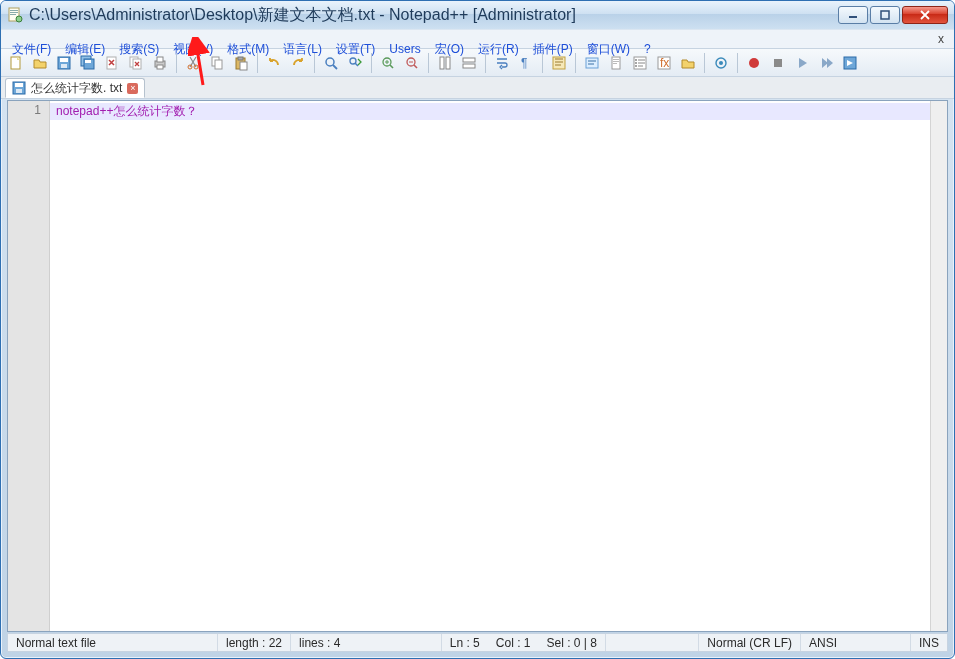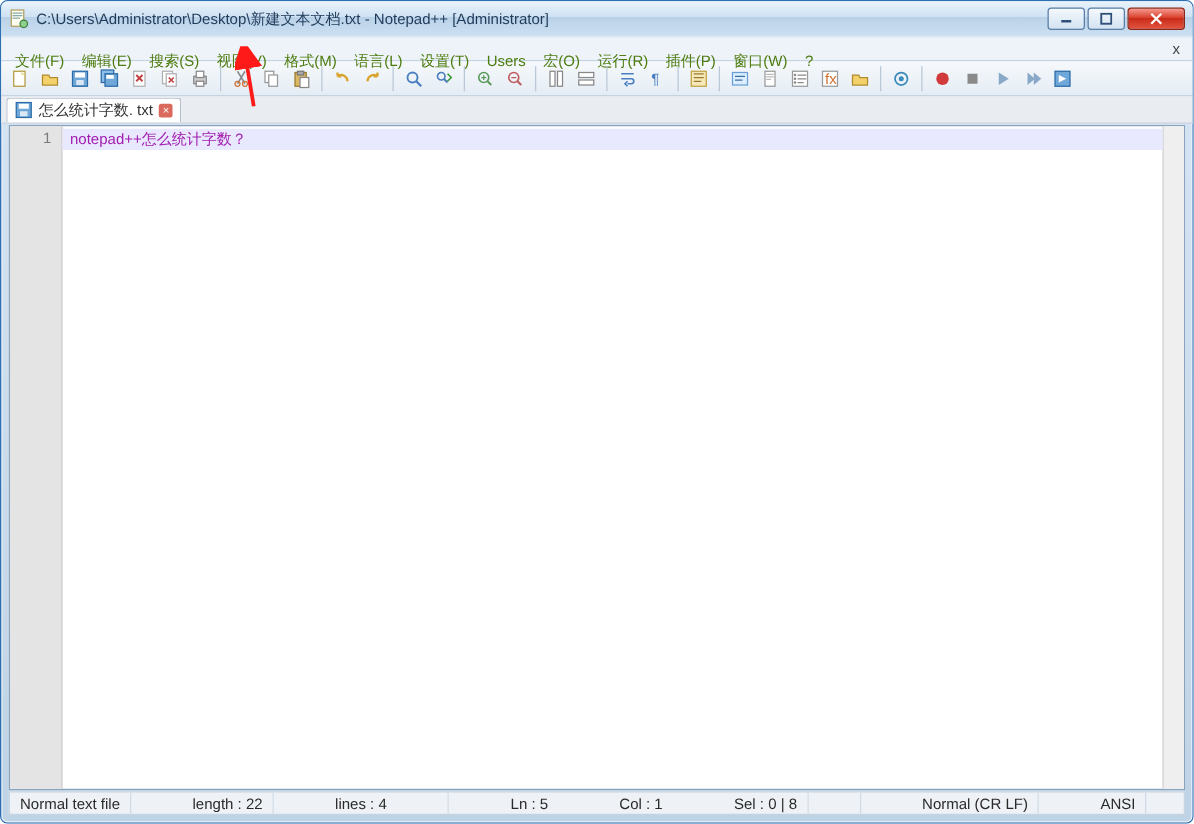--- a/index.html
+++ b/index.html
@@ -2,47 +2,47 @@
 <html><head>
 <meta charset="utf-8">
 <style>
 * { margin: 0; padding: 0; box-sizing: border-box; font-family: "Microsoft YaHei", "Segoe UI", Tahoma, sans-serif; font-size: 12px; }
 html, body { width: 955px; height: 659px; overflow: hidden; }
 
 .window { width: 955px; height: 659px; background: linear-gradient(#d8e6f3,#bfd3e6); border: 1px solid #2e6fb2; border-radius: 6px; position: relative; box-shadow: inset 0 0 0 1px #e9f2fb; }
 
 .titlebar { height: 28px; display: flex; align-items: center; padding: 0 6px; background: linear-gradient(#e9f3fc,#cfe1f2 45%,#b9d1e8 46%,#cde0f1); border-radius: 5px 5px 0 0; }
 .titlebar .app-icon { width: 16px; height: 16px; margin-right: 6px; }
-.titlebar .title-text { color: #1f3b5a; font-size: 12px; flex: 1; white-space: nowrap; overflow: hidden; }
+.titlebar .title-text { color: #1f3b5a; font-size: 16px; flex: 1; white-space: nowrap; overflow: hidden; }
 .win-controls { display: flex; gap: 2px; }
 .win-btn { width: 30px; height: 18px; border: 1px solid #5a7ea6; border-radius: 3px; background: linear-gradient(#f4f9fd,#d3e3f1); display: flex; align-items: center; justify-content: center; cursor: pointer; }
 .win-btn.close { width: 46px; background: linear-gradient(#f59a8e,#d9402d 45%,#c82a17 46%,#e2543e); border-color: #8e2417; }
 .win-btn svg { display: block; }
 
 .menubar { height: 20px; background: #eef3f9; border-top: 1px solid #dbe6f1; border-bottom: 1px solid #c6d3e1; display: flex; align-items: center; padding: 0 4px; }
-.menubar .menu-item { padding: 1px 7px; cursor: pointer; color: #4d7c0f; border-radius: 2px; margin-top: 20px; }
+.menubar .menu-item { padding: 1px 7px; cursor: pointer; color: #1d4ed8; border-radius: 2px; margin-top: 20px; }
 .menubar .menu-close { margin-left: auto; padding: 0 6px; color: #444; cursor: pointer; }
 
 .toolbar { height: 28px; background: linear-gradient(#f6f9fc,#e4ecf4); border-bottom: 1px solid #c6d3e1; display: flex; align-items: center; padding: 2px 4px; gap: 2px; }
 .tb-btn { width: 22px; height: 22px; border: 1px solid transparent; border-radius: 3px; display: flex; align-items: center; justify-content: center; cursor: pointer; }
 .tb-sep { width: 1px; height: 20px; background: #b9c7d6; margin: 0 3px; }
 
 .tabbar { height: 22px; background: #e9edf1; display: flex; align-items: flex-end; padding: 0 4px; border-bottom: 1px solid #c6d3e1; }
 .file-tab { height: 20px; background: #fff; border: 1px solid #b6c2ce; border-bottom: 1px solid #fff; border-radius: 3px 3px 0 0; display: flex; align-items: center; padding: 0 6px; gap: 5px; font-family: Consolas, monospace; font-size: 12px; color: #333; cursor: pointer; }
 .file-tab .disk-icon { width: 14px; height: 14px; }
 .tab-close { width: 11px; height: 11px; background: #d96a5d; border-radius: 2px; display: flex; align-items: center; justify-content: center; color: #fff; font-size: 9px; line-height: 1; cursor: pointer; }
 
 .editor-wrap { position: absolute; left: 6px; right: 6px; top: 99px; bottom: 26px; background: #fff; border: 1px solid #8aa3bd; display: flex; }
 .gutter { width: 42px; background: #e4e4e4; border-right: 1px solid #cfcfcf; padding-top: 2px; text-align: right; padding-right: 8px; color: #7a7a7a; font-family: Consolas, monospace; font-size: 13px; }
 .code { flex: 1; padding: 2px 6px; font-family: Consolas, "Microsoft YaHei", monospace; font-size: 13px; color: #a21caf; position: relative; }
 .code .current-line { position: absolute; left: 0; right: 0; top: 2px; height: 17px; background: #e8e8ff; z-index: 0; }
 .code .line { position: relative; z-index: 1; height: 17px; line-height: 17px; white-space: pre; }
 .scrollbar-v { width: 17px; background: #efefef; border-left: 1px solid #d4d4d4; }
 
-.statusbar { position: absolute; left: 6px; right: 6px; bottom: 6px; height: 19px; background: #eef2f6; border: 1px solid #c6d3e1; display: flex; align-items: center; color: #2a2a2a; font-size: 12px; gap: 41px; }
+.statusbar { position: absolute; left: 6px; right: 6px; bottom: 6px; height: 19px; background: #eef2f6; border: 1px solid #c6d3e1; display: flex; align-items: center; color: #2a2a2a; font-size: 12px; }
 .statusbar .sb-cell { padding: 0 8px; height: 100%; display: flex; align-items: center; border-right: 1px solid #d2dbe5; white-space: nowrap; }
 .statusbar .sb-cell.noborder { border-right: none; }
 .statusbar .sb-spacer { flex: 1; }
 
 .annotation-arrow { position: absolute; left: 187px; top: 36px; pointer-events: none; z-index: 50; }
 </style>
 </head>
 <body>
 
 <div class="window">

